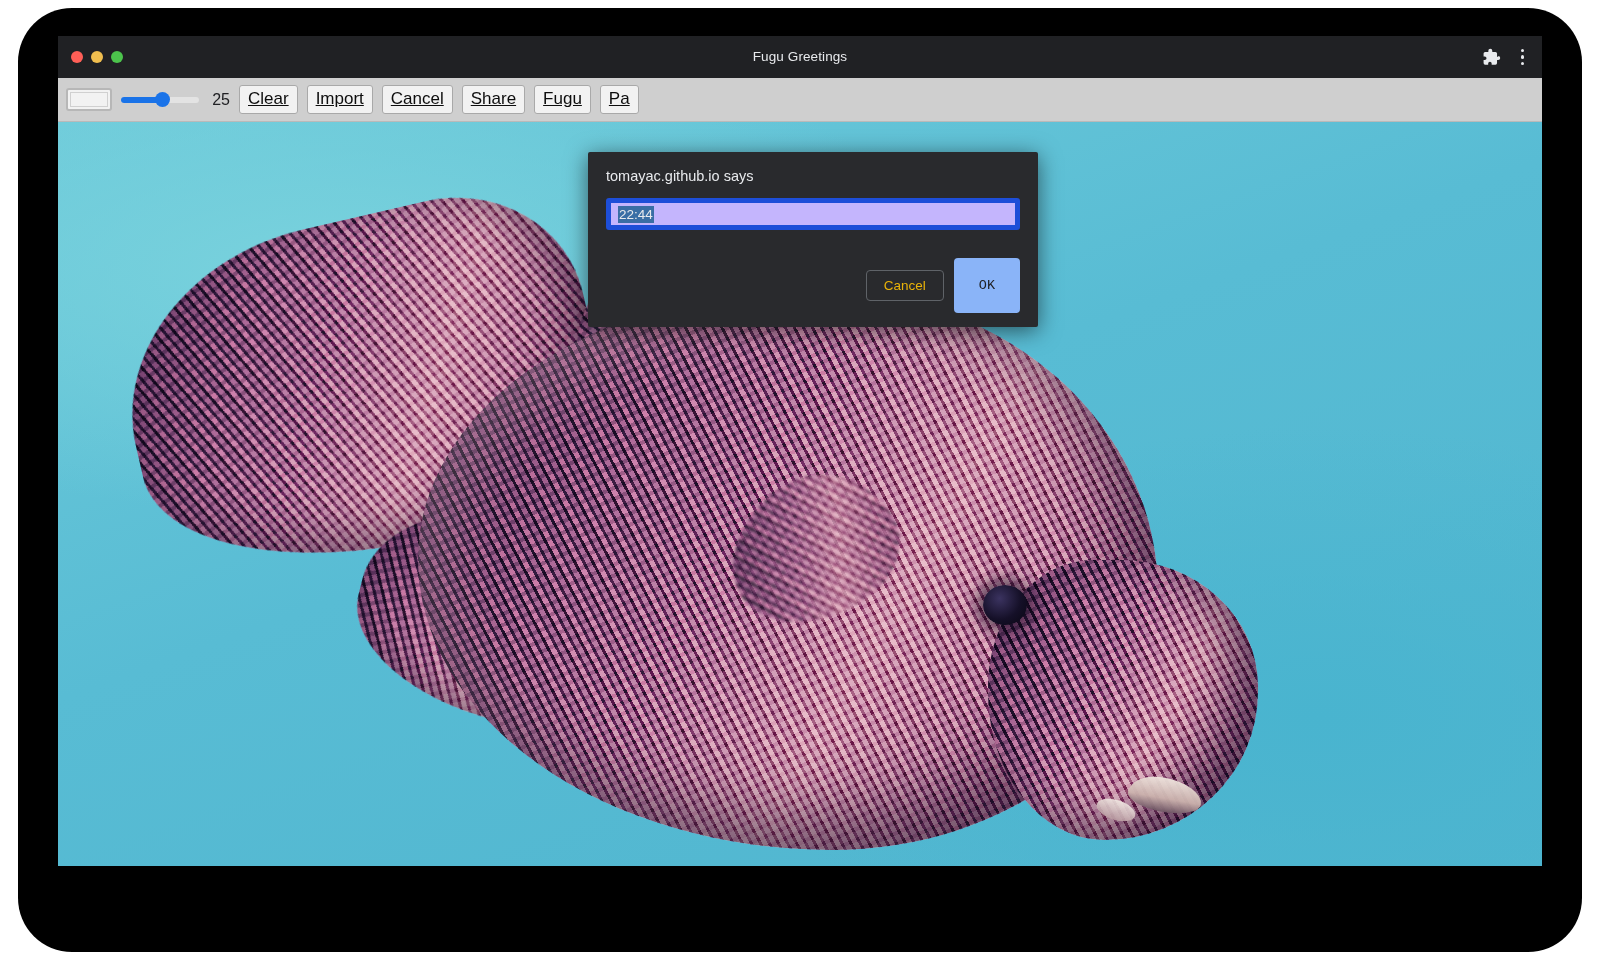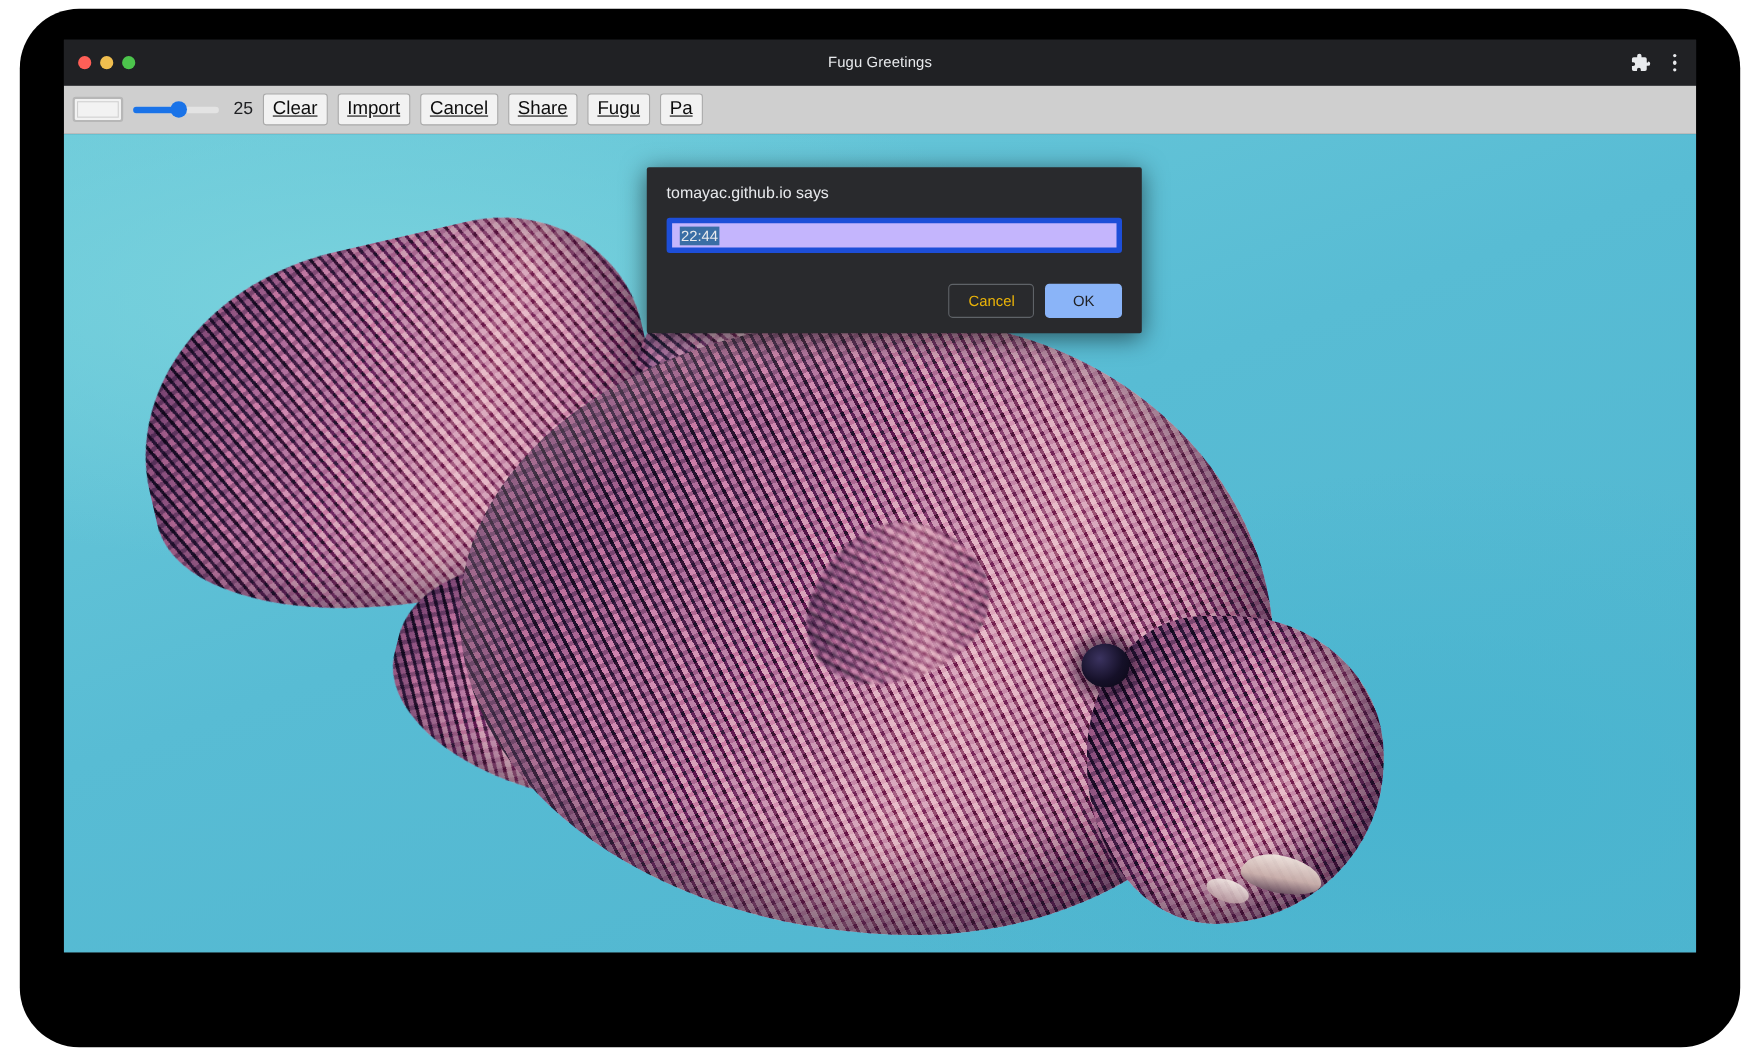--- a/index.html
+++ b/index.html
@@ -324,22 +324,22 @@
     font-size: 13.5px;
     font-family: "Liberation Sans", sans-serif;
     padding: 7px 17px;
   }
   #dialog-ok {
     background: #8ab4f8;
     border: none;
     border-radius: 4px;
     color: #202124;
     font-size: 13.5px;
-    font-family: Liberation Sans, sans-serif;
-    padding: 8px 25px;
+    font-family: Liberation Mono, monospace;
+    padding: 20px 25px;
     font-weight: 500;
   }
 </style>
 </head>
 <body>
 
 <div id="device-bezel"></div>
 
 <div id="browser-window">
 

